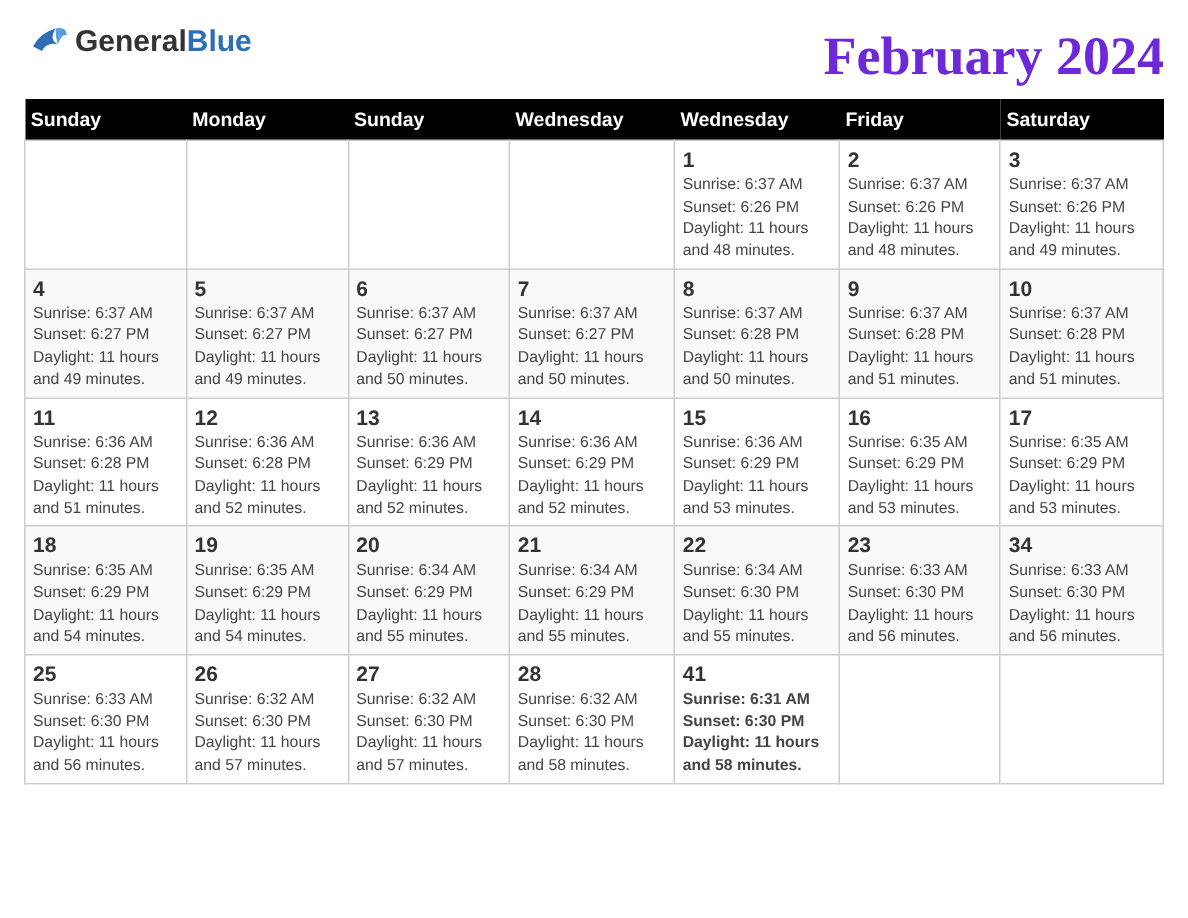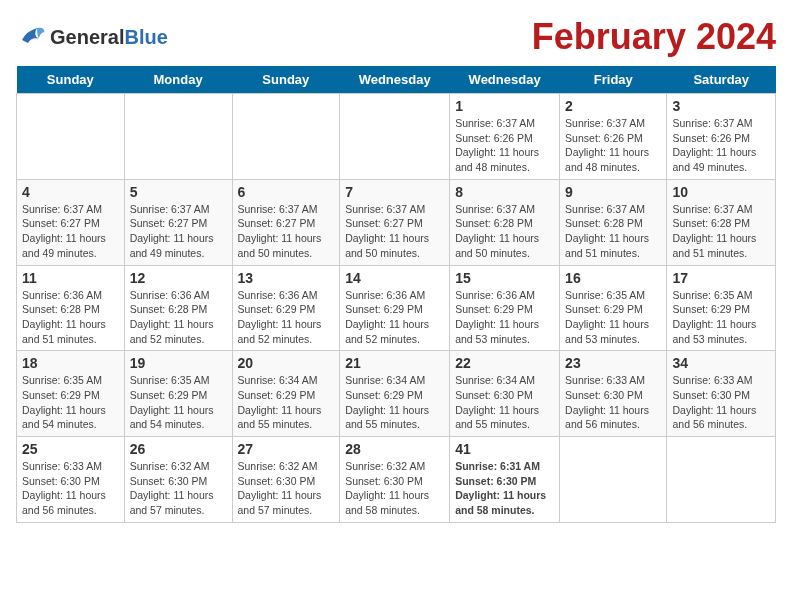--- a/index.html
+++ b/index.html
@@ -6,54 +6,55 @@
     body {
       font-family: Arial, sans-serif;
       background: #fff;
       width: 792px;
       min-height: 612px;
       padding: 16px;
     }
     .header-area {
       display: flex;
       justify-content: space-between;
-      align-items: center;
+      align-items: flex-start;
       margin-bottom: 8px;
     }
     .logo {
       display: flex;
       align-items: center;
       gap: 4px;
     }
     .logo-bird {
       width: 30px;
       height: 24px;
     }
     .title-area {
       text-align: right;
     }
     .main-title {
       font-size: 36px;
       font-weight: bold;
-      color: #b91c1c;
+      color: #6d28d9;
+      font-family: Liberation Serif, serif;
     }
     .subtitle {
       font-size: 16px;
       color: #333;
     }
     table {
       width: 100%;
       border-collapse: collapse;
       font-size: 11px;
     }
     thead tr th {
-      background-color: #0369a1;
+      background-color: #000000;
       color: #fff;
       padding: 6px 4px;
-      text-align: center;
+      text-align: left;
       font-size: 13px;
       font-weight: bold;
     }
     tbody tr td {
       border: 1px solid #ccc;
       vertical-align: top;
       padding: 4px 5px;
       height: 80px;
       width: 113px;
       background: #fff;

